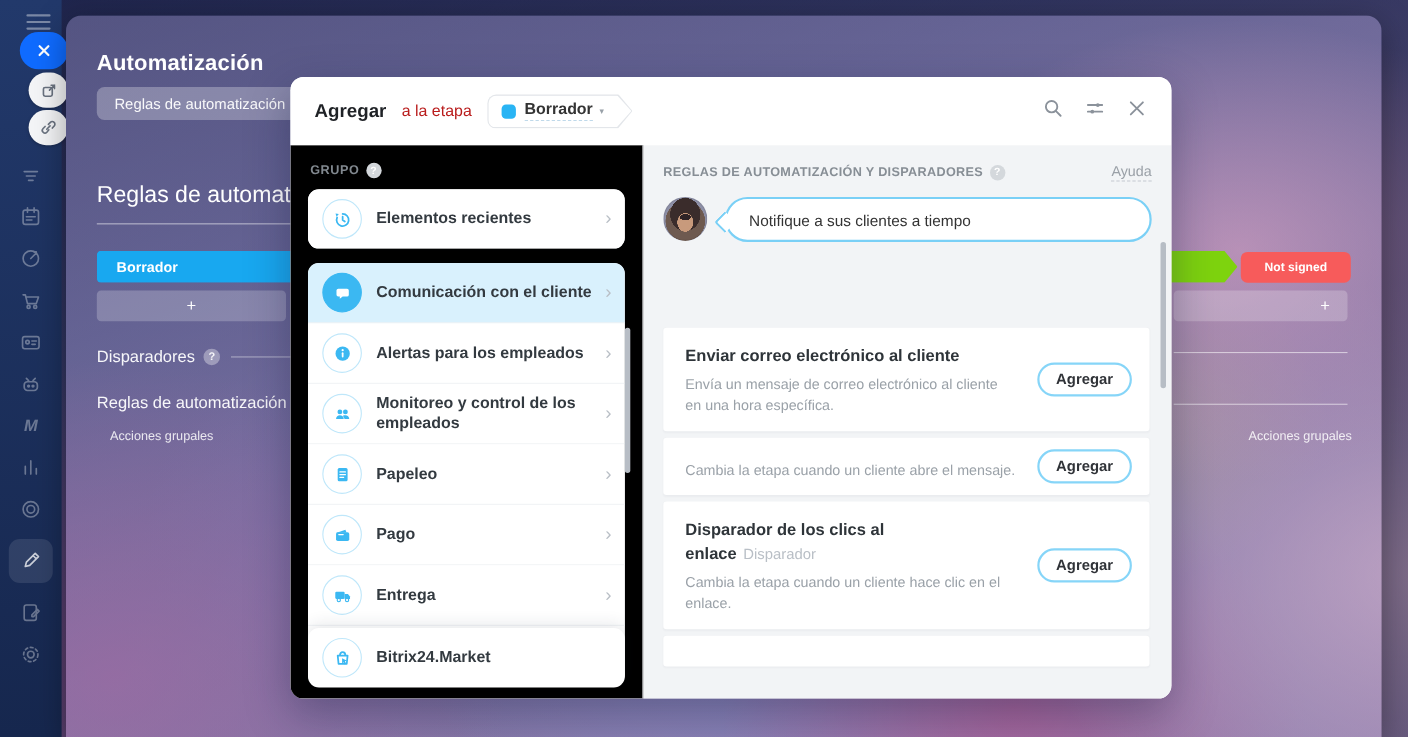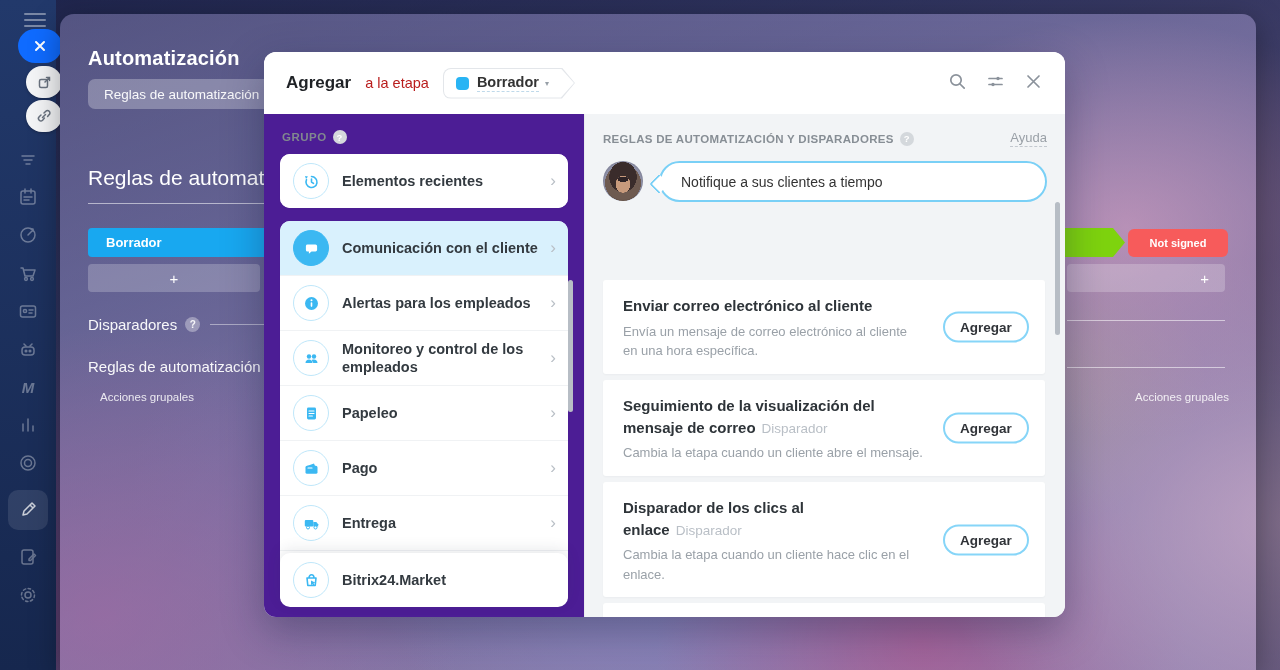--- a/index.html
+++ b/index.html
@@ -50,35 +50,35 @@
     display:flex;align-items:center;justify-content:center;color:#fff;font-size:11px;font-weight:700;}
   .plus-bar{position:absolute;top:250px;height:28px;background:rgba(255,255,255,.22);border-radius:4px;color:#fff;
     display:flex;align-items:center;justify-content:center;font-size:15px;}
   .plus-bar.left{left:28px;width:172px;}
   .plus-bar.right{left:1007px;width:158px;justify-content:flex-end;padding-right:16px;}
   .ghost-label{position:absolute;color:rgba(255,255,255,.95);font-size:15px;display:flex;align-items:center;gap:8px;}
   .ghost-small{position:absolute;color:rgba(255,255,255,.85);font-size:11.5px;}
   .help-dot{width:15px;height:15px;border-radius:50%;background:rgba(255,255,255,.35);color:rgba(255,255,255,.9);
     font-size:10px;display:inline-flex;align-items:center;justify-content:center;font-weight:700;}
   
-  .modal{position:absolute;left:204px;top:38px;width:801px;height:565px;background:#fff;border-radius:12px;overflow:hidden;
+  .modal{position:absolute;left:204px;top:56px;width:801px;height:565px;background:#fff;border-radius:12px;overflow:hidden;
     box-shadow:0 14px 40px rgba(20,25,60,.35);z-index:20;}
   .modal-header{position:absolute;left:0;top:0;width:100%;height:62px;background:#fff;display:flex;align-items:center;padding:0 22px;z-index:4;}
   .mh-title{font-size:17px;font-weight:700;color:#1f2226;}
   .mh-sub{font-size:14.5px;color:#b91c1c;margin-left:14px;}
   .pennant{position:relative;margin-left:14px;height:31px;display:flex;align-items:center;padding:0 26px 0 13px;
     background:#e3e6ea;clip-path:polygon(0 0,calc(100% - 13px) 0,100% 50%,calc(100% - 13px) 100%,0 100%);border-radius:8px 0 0 8px;}
   .pennant .inner{position:absolute;inset:1px;background:#fff;clip-path:polygon(0 0,calc(100% - 13px) 0,100% 50%,calc(100% - 13px) 100%,0 100%);border-radius:7px 0 0 7px;}
   .pennant .dot{position:relative;width:13px;height:13px;border-radius:4px;background:#29b4f4;margin-right:8px;}
   .stage-name{position:relative;font-size:14.5px;font-weight:600;color:#333;border-bottom:1px dashed #bfd9ea;padding-bottom:1px;}
   .caret{position:relative;font-size:8px;color:#98a0a8;margin-left:6px;}
   .mh-icons{margin-left:auto;display:flex;align-items:center;gap:19px;}
   .hicon svg{width:19px;height:19px;stroke:#8b929b;fill:none;stroke-width:1.7;stroke-linecap:round;}
   
-  .col-left{position:absolute;left:0;top:62px;width:321px;height:503px;background:#4c1d95;border-right:1px solid #e9ebee;overflow:hidden;}
+  .col-left{position:absolute;left:0;top:62px;width:321px;height:503px;background:#000000;border-right:1px solid #e9ebee;overflow:hidden;}
   .grupo-label{display:flex;align-items:center;gap:6px;margin:16px 0 10px 18px;font-size:11.5px;font-weight:700;color:#81888f;letter-spacing:.5px;}
   .qmark{width:14px;height:14px;border-radius:50%;background:#d4d8dc;color:#fff;font-size:9.5px;font-weight:700;display:inline-flex;align-items:center;justify-content:center;}
   .gcard{margin:0 16px;border-radius:10px;overflow:hidden;background:#fff;box-shadow:0 1px 2px rgba(40,50,70,.05);}
   .gcard.single{margin-bottom:13px;}
   .grow{position:relative;display:flex;align-items:center;gap:13px;padding:9px 30px 9px 13px;background:#fff;min-height:48px;border-bottom:1px solid #f0f2f4;}
   .grow:last-child{border-bottom:none;}
   .grow.active{background:#d9f1fd;}
   .grow-label{font-size:14.5px;font-weight:600;color:#333a40;line-height:1.25;}
   .chev{position:absolute;right:12px;top:50%;transform:translateY(-50%);color:#b9bfc6;font-size:17px;}
   .gicon{flex:0 0 36px;width:36px;height:36px;border-radius:50%;border:1px solid #bfe7fa;background:#fff;display:flex;align-items:center;justify-content:center;}
@@ -382,21 +382,20 @@
             </span>
         </div>
 
         <div class="rules-list">
           <div class="rule-card">
             <div class="rule-title"><span>Enviar correo electrónico al cliente</span></div>
             <div class="rule-desc">Envía un mensaje de correo electrónico al cliente en una hora específica.</div>
             <button class="add-btn">Agregar</button>
           </div>
           <div class="rule-card">
-            <div class="rule-title"><span>Seguimiento de la visualización del mensaje de correo</span><span class="rule-tag">Disparador</span></div>
             <div class="rule-desc">Cambia la etapa cuando un cliente abre el mensaje.</div>
             <button class="add-btn">Agregar</button>
           </div>
           <div class="rule-card">
             <div class="rule-title"><span>Disparador de los clics al enlace</span><span class="rule-tag">Disparador</span></div>
             <div class="rule-desc">Cambia la etapa cuando un cliente hace clic en el enlace.</div>
             <button class="add-btn">Agregar</button>
           </div>
           <div class="rule-card">
             

